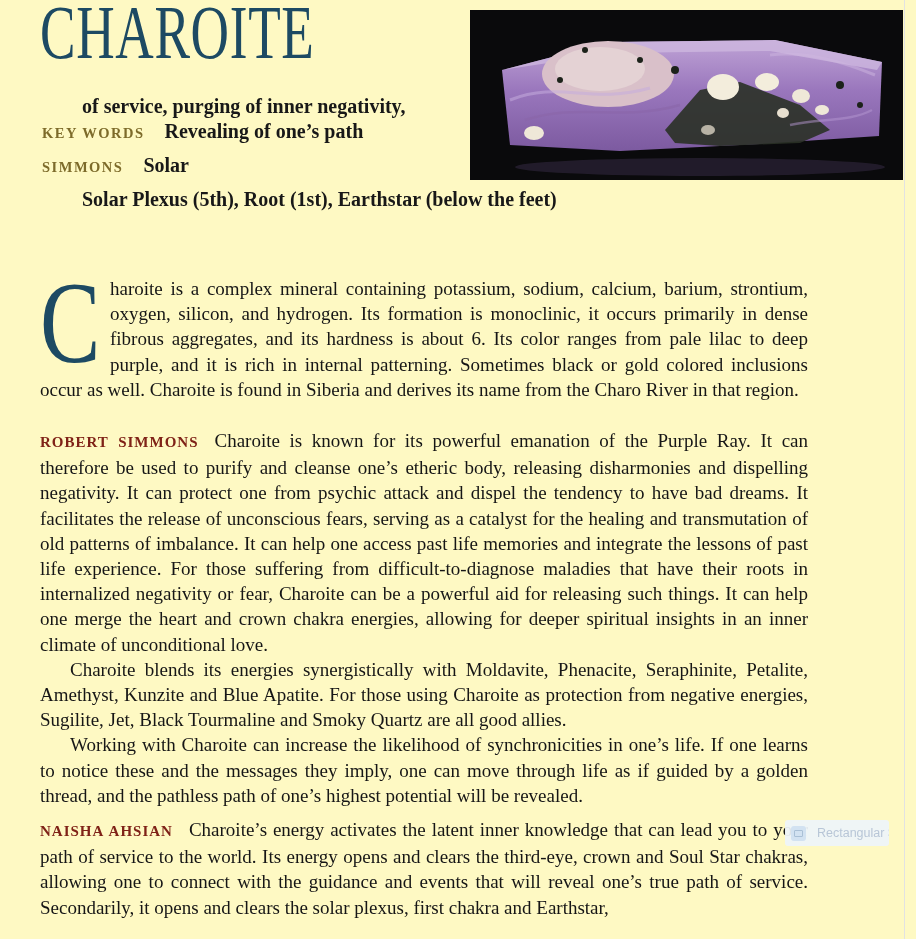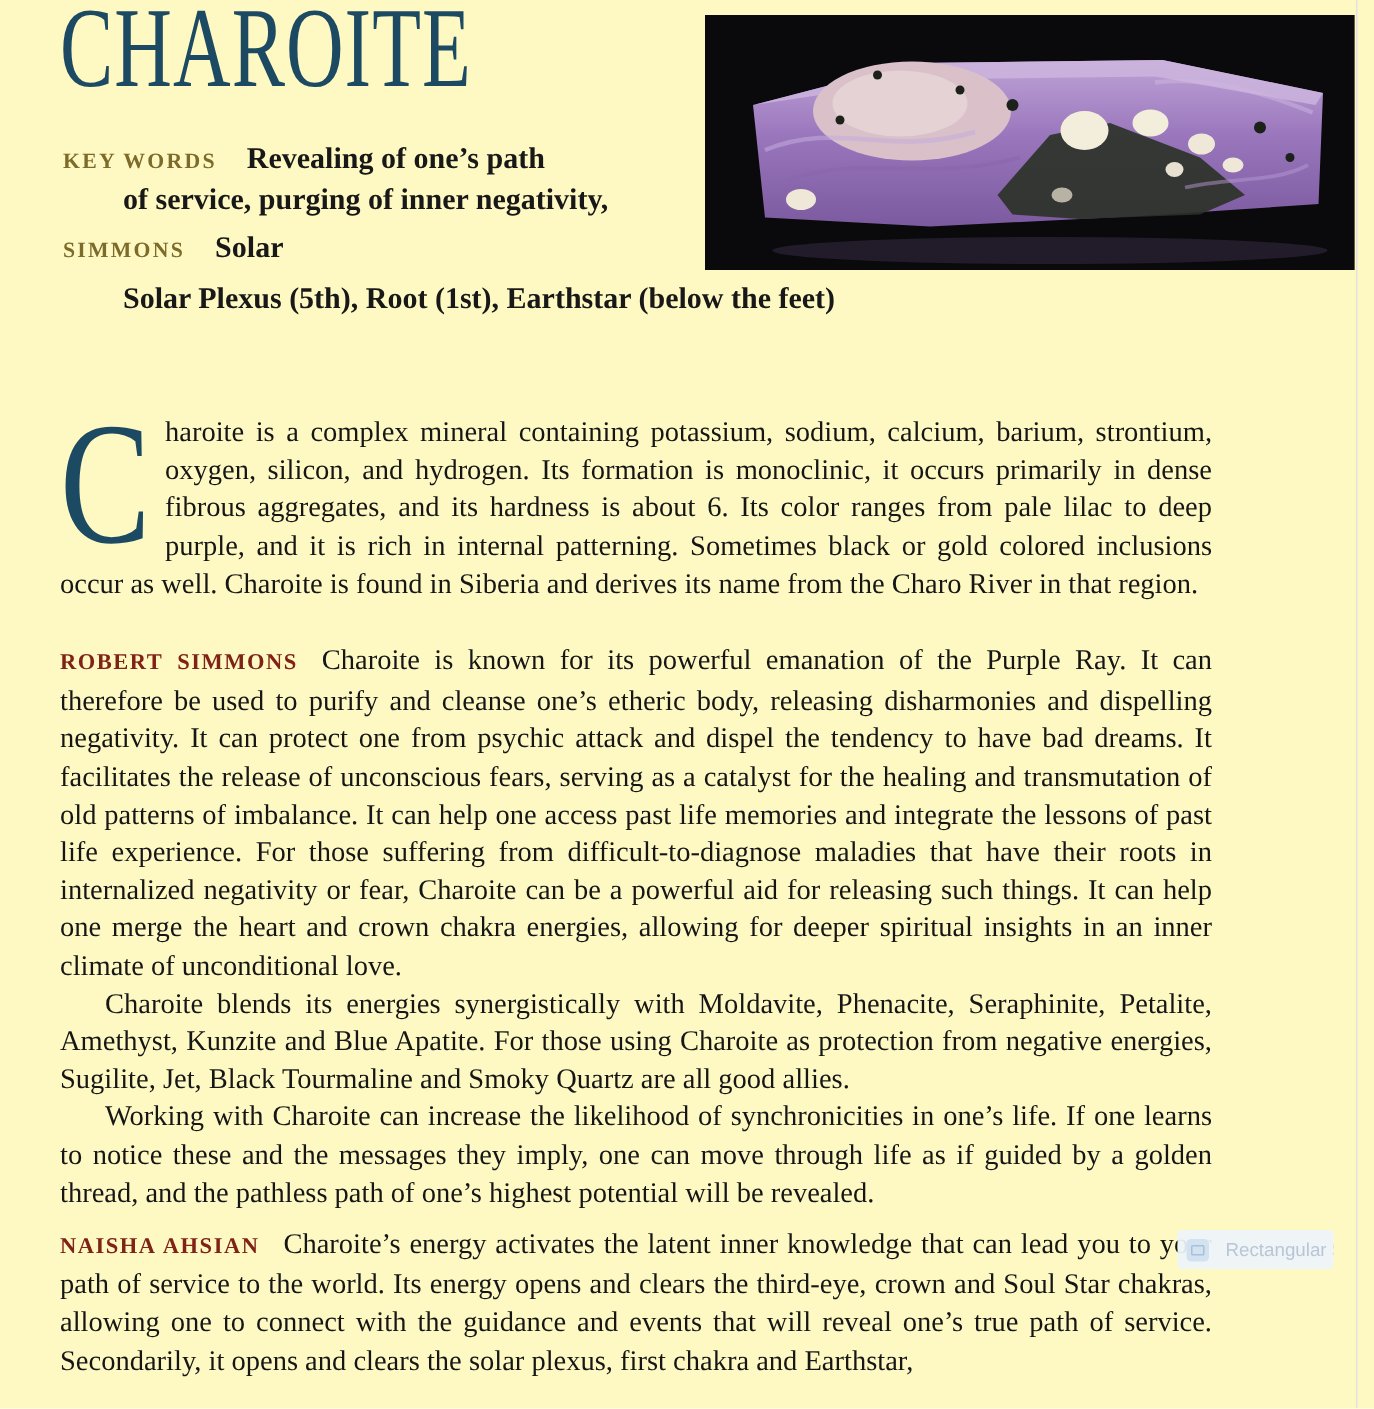--- a/index.html
+++ b/index.html
@@ -82,22 +82,22 @@
       <circle cx="205" cy="60" r="4" fill="#1c221a"></circle>
       <circle cx="170" cy="50" r="3" fill="#1c221a"></circle>
       <circle cx="370" cy="75" r="4" fill="#1c221a"></circle>
       <circle cx="390" cy="95" r="3" fill="#1c221a"></circle>
       <circle cx="115" cy="40" r="3" fill="#1c221a"></circle>
     </svg>
   </div>
 
   <div class="props" id="properties">
       <div class="prop">
+        <div class="prop-line cont">of service, purging of inner negativity,</div>
         <div class="prop-line"><span class="prop-label">KEY WORDS</span><span>Revealing of one’s path</span></div>
-        <div class="prop-line cont">of service, purging of inner negativity,</div>
       </div>
       <div class="prop">
         <div class="prop-line"><span class="prop-label">SIMMONS</span><span>Solar</span></div>
       </div>
       <div class="prop">
         <div class="prop-line cont">Solar Plexus (5th), Root (1st), Earthstar (below the feet)</div>
       </div>
     </div>
 
   <div class="column">

